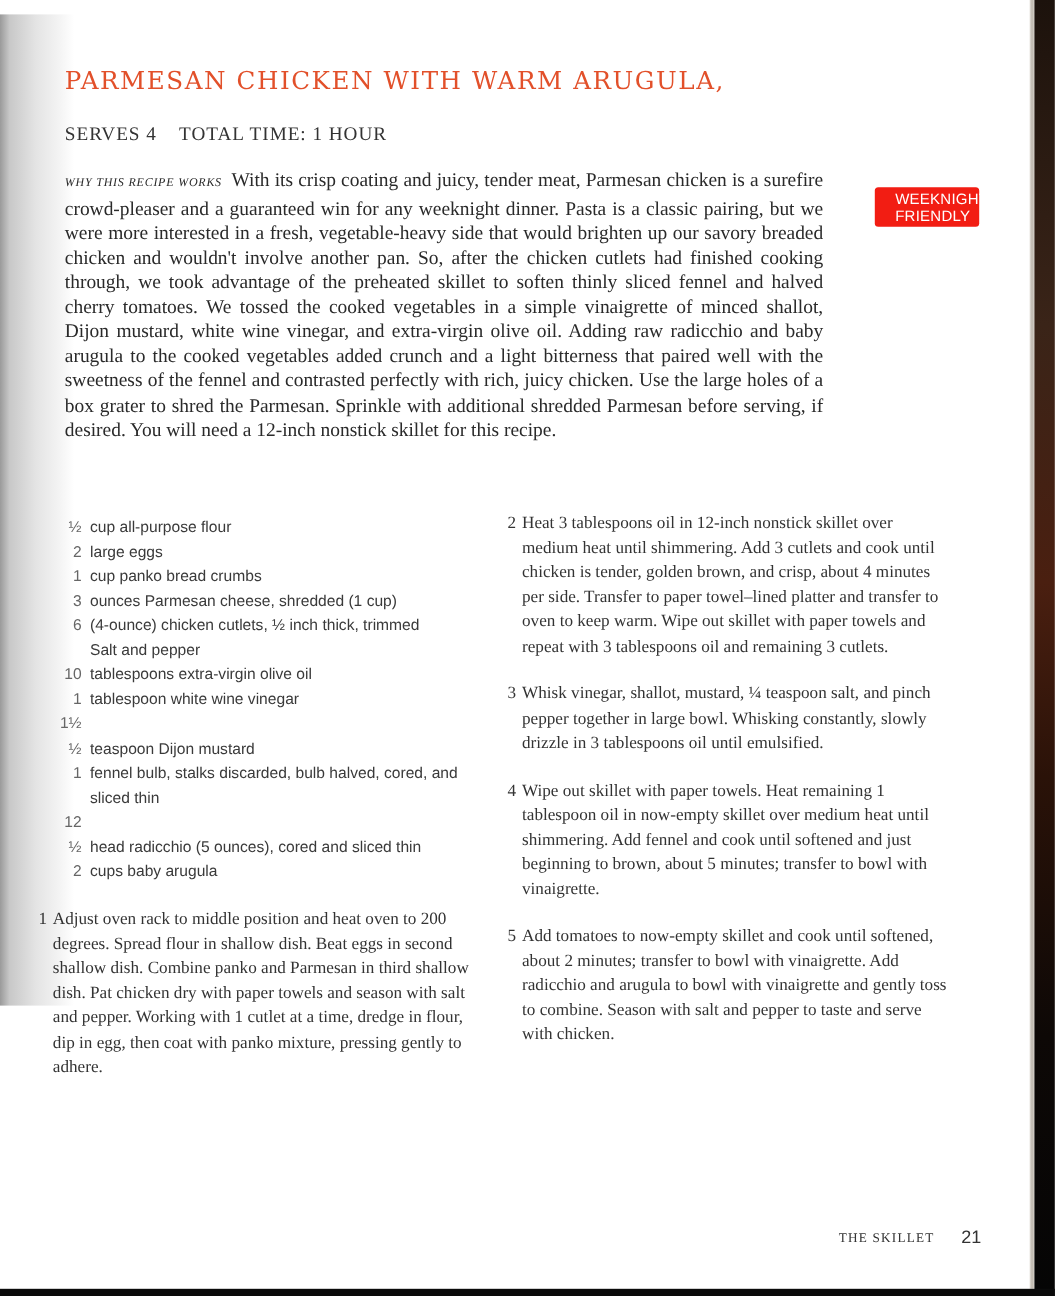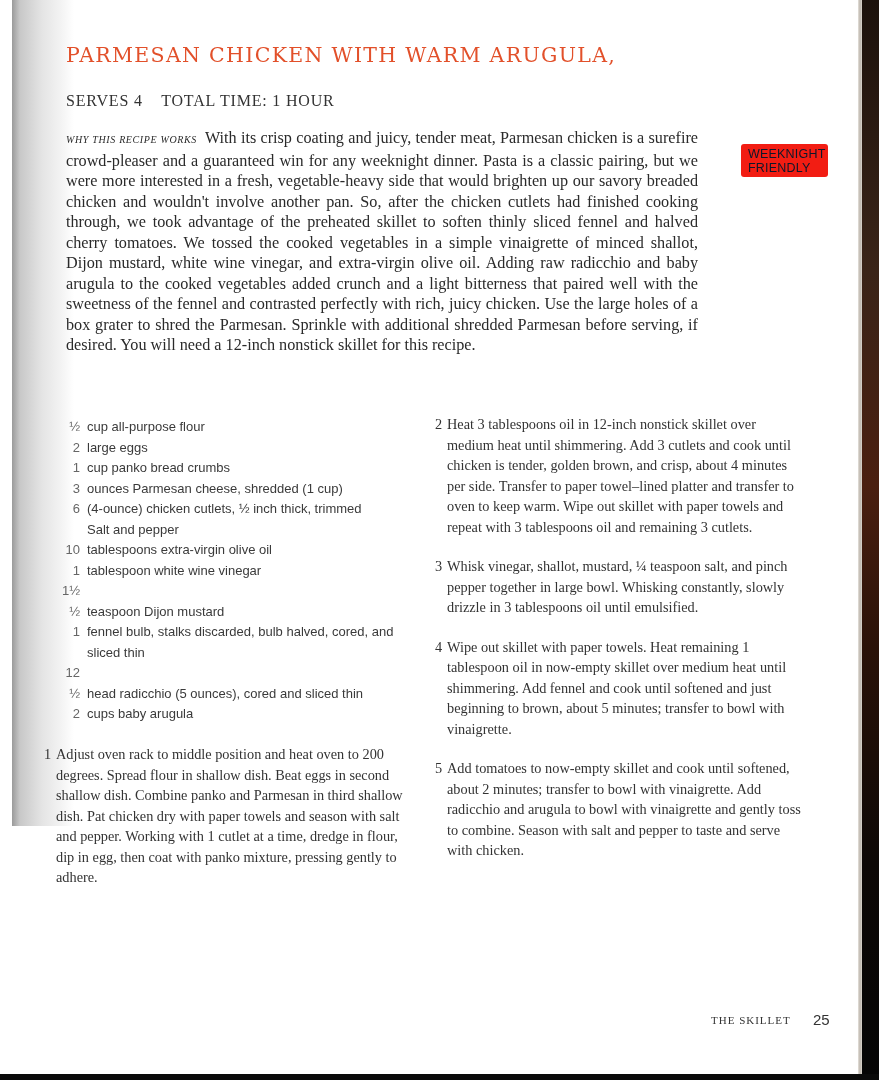--- a/index.html
+++ b/index.html
@@ -3,23 +3,22 @@
 <meta charset="utf-8">
 <style>
   html, body { margin: 0; padding: 0; }
   body {
     width: 879px; height: 1080px; overflow: hidden; position: relative;
     background: #ffffff;
     font-family: "Liberation Serif", "DejaVu Serif", serif;
     color: #2b2b2b;
   }
   .page {
-    position: absolute; left: 0; top: 0; width: 862px; height: 826px;
+    position: absolute; left: 0; top: 12px; width: 862px; height: 826px;
     background: linear-gradient(to right, #9a9a9a 0px, #c8c8c8 8px, #e4e4e4 30px, #f4f4f4 50px, #ffffff 62px, #ffffff 100%);
-    margin-left: 12px;
   }
   .edge-right {
     position: absolute; left: 858px; top: 0; width: 4px; height: 1074px;
     background: linear-gradient(to right, #e6e2dc, #bdb6ad, #d9d4cc);
   }
   .outside {
     position: absolute; left: 862px; top: 0; width: 17px; height: 1080px;
     background: linear-gradient(to bottom, #1c120c 0%, #3a2418 25%, #4a1f10 45%, #2a1208 60%, #0d0806 80%, #050505 100%);
   }
   .bottom-edge {
@@ -39,23 +38,23 @@
     position: absolute; left: 54px; top: 128px; width: 632px;
     font-size: 16.2px; line-height: 20.5px; text-align: justify; color: #2a2a2a;
   }
   .intro .label {
     font-size: 10px; letter-spacing: 0.6px; font-variant: small-caps; text-transform: uppercase;
     margin-right: 4px;
     font-style: italic;
   }
   .badge {
     position: absolute; left: 729px; top: 144px; width: 87px; height: 33px;
-    background: #f21d13; color: #0f172a; border-radius: 3px;
+    background: #f21d13; color: #ffffff; border-radius: 3px;
     font-family: "Liberation Sans", sans-serif; font-size: 12.5px; line-height: 14px;
-    padding: 3px 0 0 7px; box-sizing: border-box; letter-spacing: 0.2px;
+    padding: 3px 0 0 17px; box-sizing: border-box; letter-spacing: 0.2px;
   }
   .ingredients {
     position: absolute; left: 38px; top: 417px; width: 360px;
     font-family: "Liberation Sans", sans-serif; font-size: 13px; line-height: 20.5px; color: #3a3a3a;
     list-style: none; margin: 0; padding: 0;
   }
   .ingredients li { display: flex; }
   .ingredients .qty { width: 30px; text-align: right; padding-right: 7px; color: #666; flex: none; }
   .ingredients .desc { flex: 1; }
   .steps-left { position: absolute; left: 32px; top: 744px; width: 360px; }
@@ -174,18 +173,18 @@
         <span class="num">4</span>
         <span class="txt">Wipe out skillet with paper towels. Heat remaining 1 tablespoon oil in now-empty skillet over medium heat until shimmering. Add fennel and cook until softened and just beginning to brown, about 5 minutes; transfer to bowl with vinaigrette.</span>
       </div>
       <div class="step">
         <span class="num">5</span>
         <span class="txt">Add tomatoes to now-empty skillet and cook until softened, about 2 minutes; transfer to bowl with vinaigrette. Add radicchio and arugula to bowl with vinaigrette and gently toss to combine. Season with salt and pepper to taste and serve with chicken.</span>
       </div>
     </div>
 
   <div class="footer">THE SKILLET</div>
-  <div class="pagenum">25</div>
+  <div class="pagenum">21</div>
 </div>
 
 <div class="edge-right"></div>
 <div class="outside"></div>
 <div class="bottom-edge"></div>
 
 </body></html>

